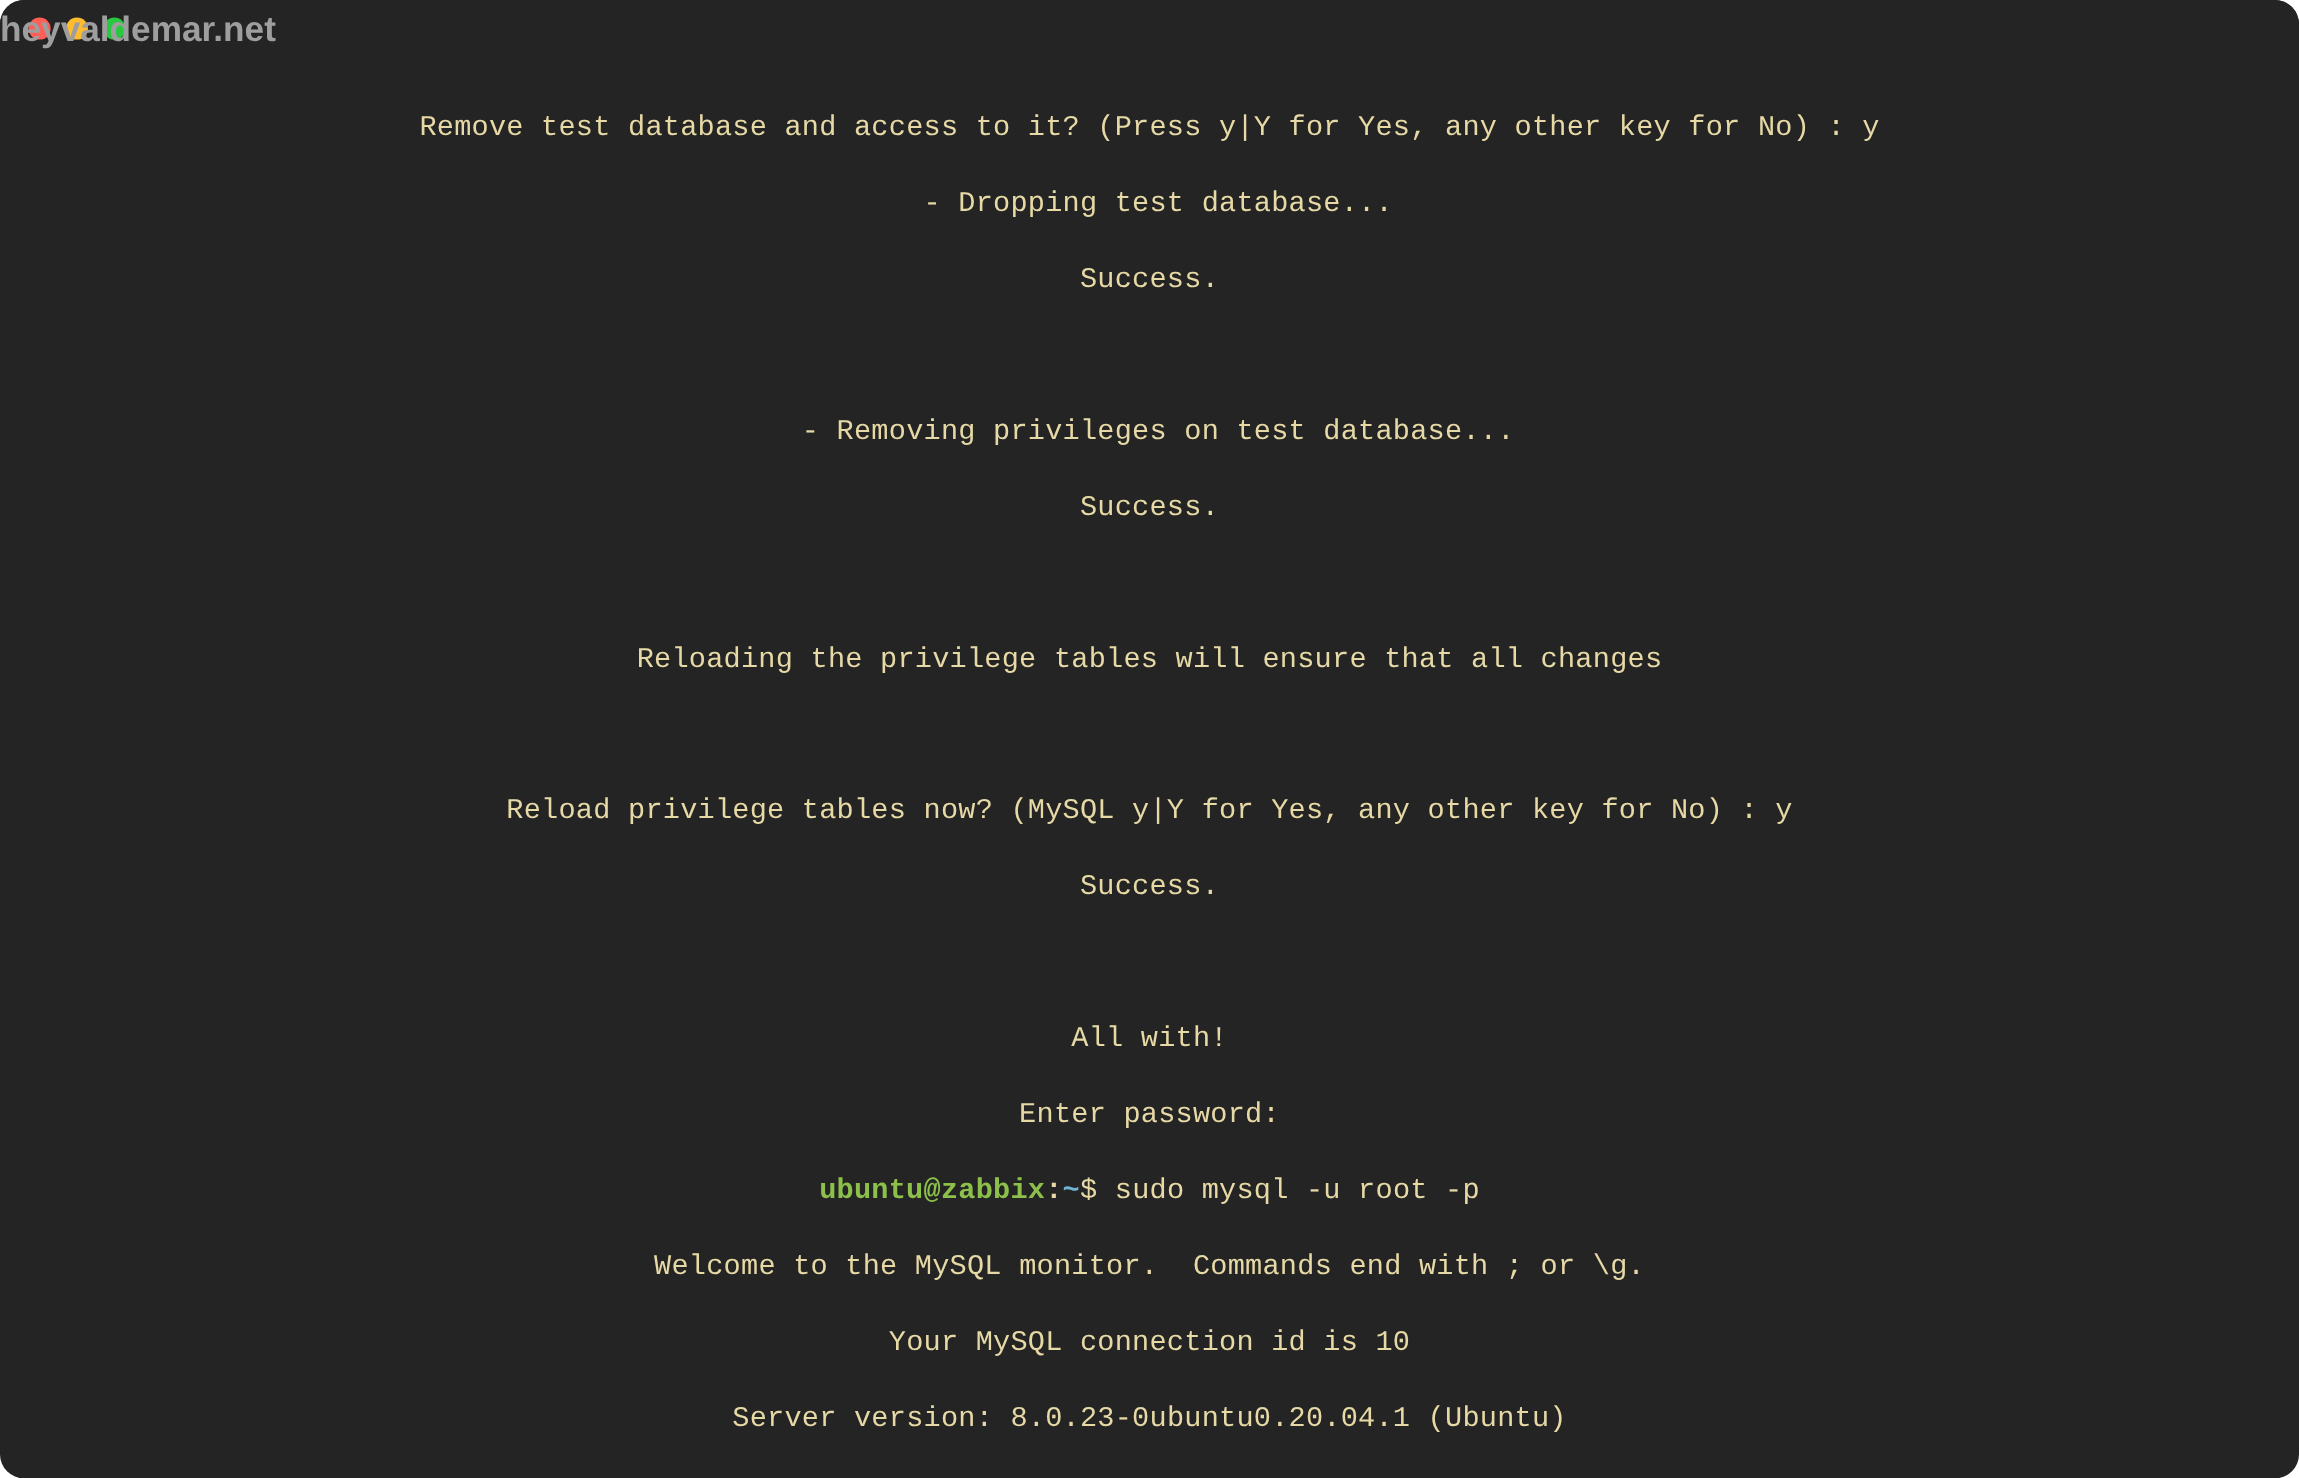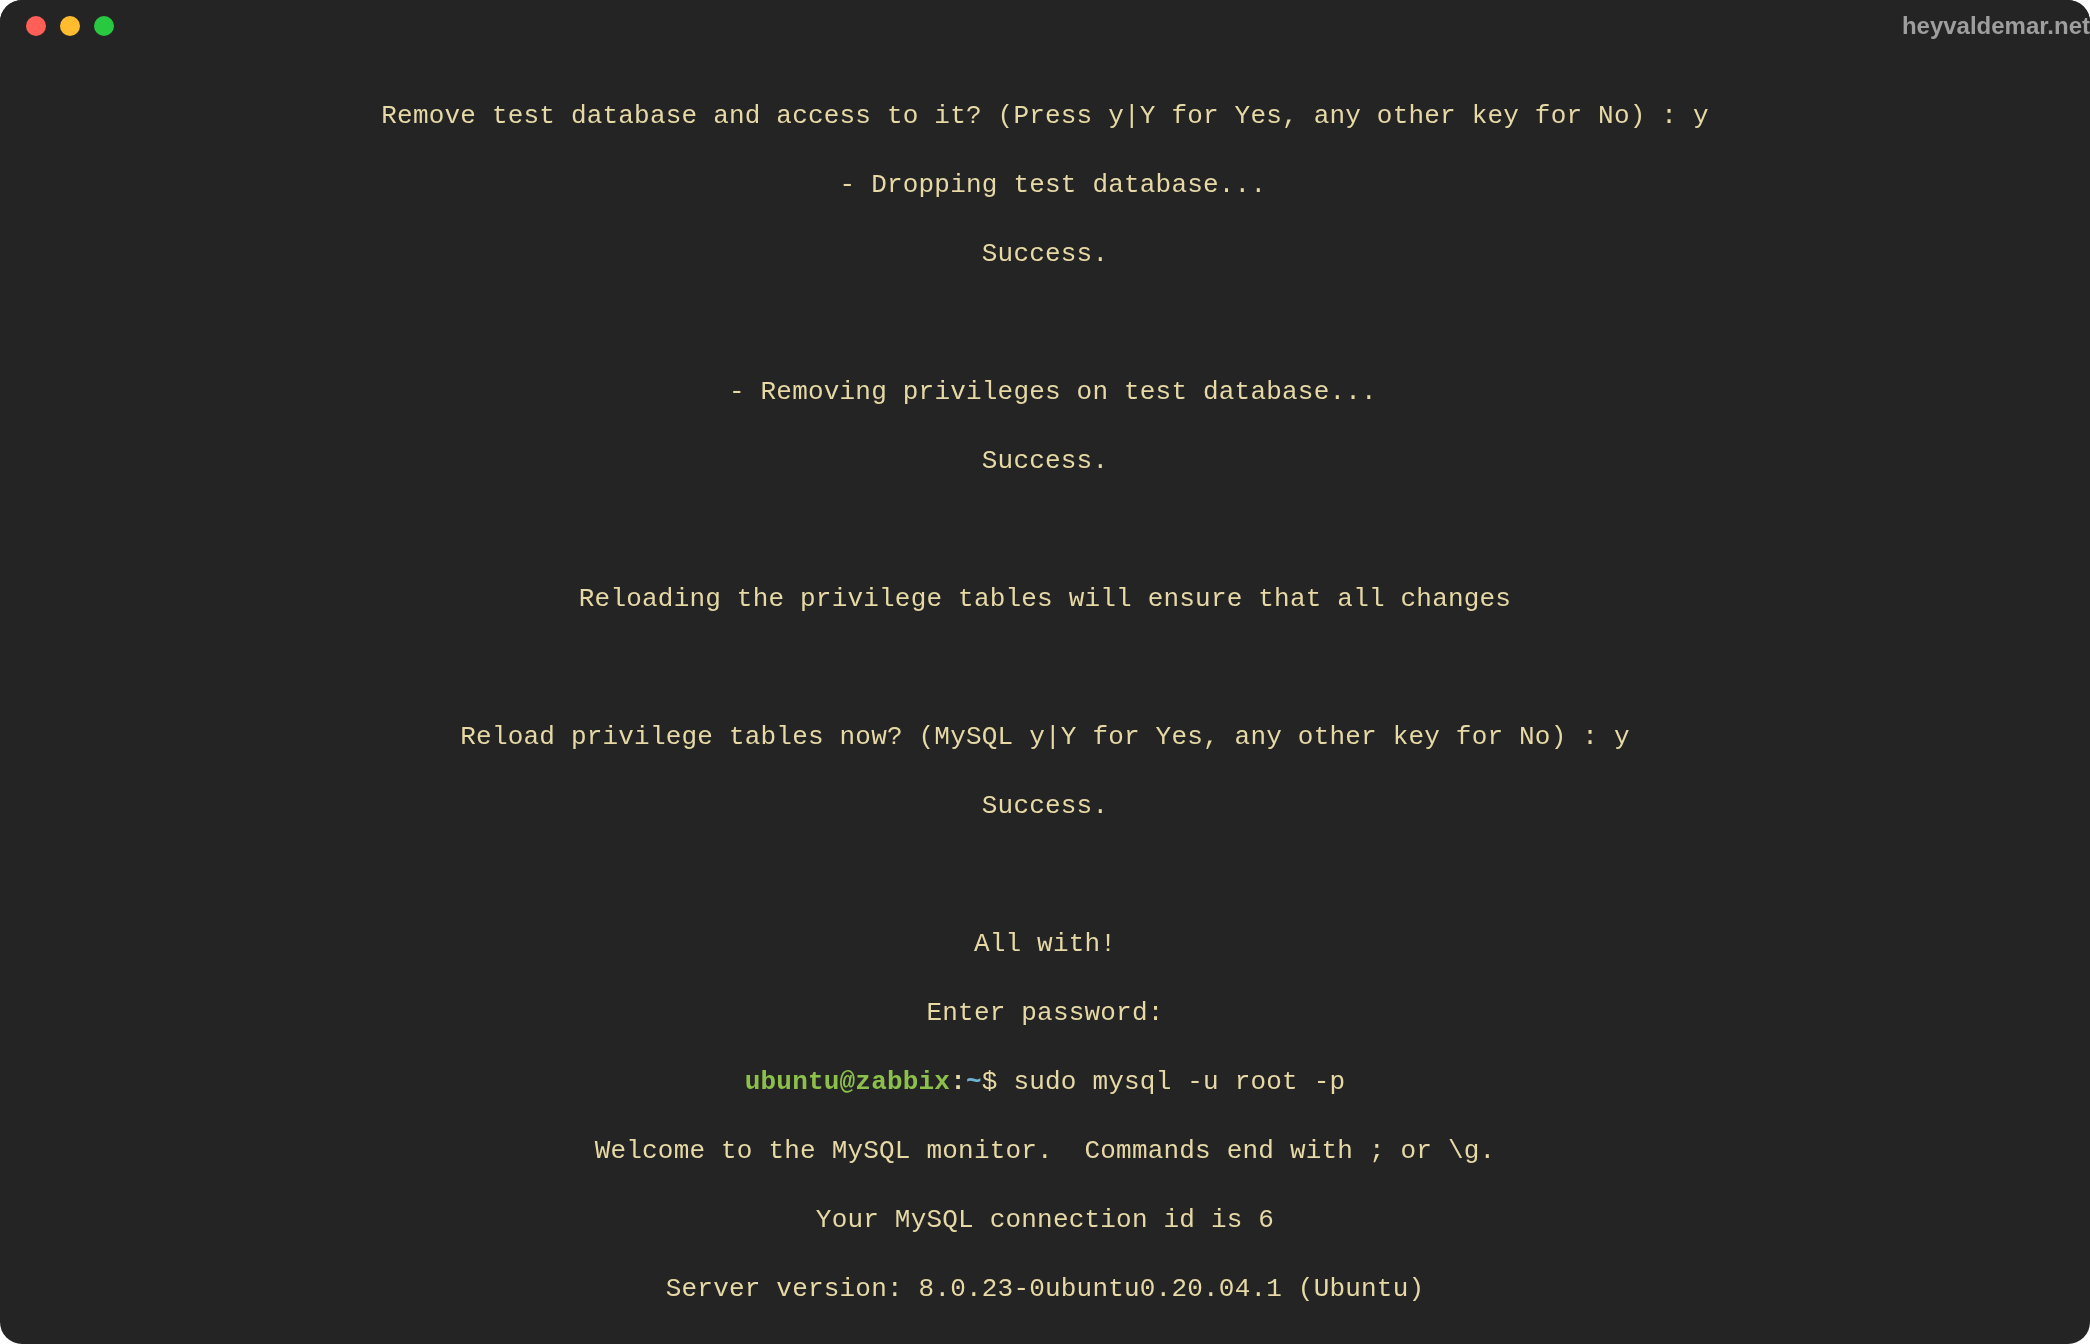--- a/index.html
+++ b/index.html
@@ -45,24 +45,24 @@
     width: 20px;
     height: 20px;
     border-radius: 50%;
   }
   .dot.red { background: var(--red-dot); }
   .dot.yellow { background: var(--yellow-dot); }
   .dot.green { background: var(--green-dot); }
   .title {
     position: absolute;
     left: 0; right: 0;
-    text-align: right;
+    text-align: left;
     color: var(--title-fg);
     font-weight: 600;
-    font-size: 24px;
+    font-size: 32px;
     font-family: -apple-system, BlinkMacSystemFont, "Segoe UI", sans-serif;
     pointer-events: none;
   }
   .terminal {
     padding: 12px 12px 0 12px;
     color: var(--fg);
     font-size: 26px;
     line-height: 34.5px;
     white-space: pre;
     letter-spacing: 0.2px;
@@ -103,21 +103,21 @@
 <span class="line"></span>
 <span class="line">Reloading the privilege tables will ensure that all changes</span>
 <span class="line"></span>
 <span class="line">Reload privilege tables now? (MySQL y|Y for Yes, any other key for No) : y</span>
 <span class="line">Success.</span>
 <span class="line"></span>
 <span class="line">All with!</span>
 <span class="line">Enter password:</span>
 <span class="line"><span class="user">ubuntu</span><span class="at">@</span><span class="host">zabbix</span><span class="colon">:</span><span class="path">~</span><span class="dollar">$ </span><span>sudo mysql -u root -p</span></span>
 <span class="line">Welcome to the MySQL monitor.  Commands end with ; or \g.</span>
-<span class="line">Your MySQL connection id is 6</span>
+<span class="line">Your MySQL connection id is 10</span>
 <span class="line">Server version: 8.0.23-0ubuntu0.20.04.1 (Ubuntu)</span>
 
 
 
 
 
 
 
 
 

